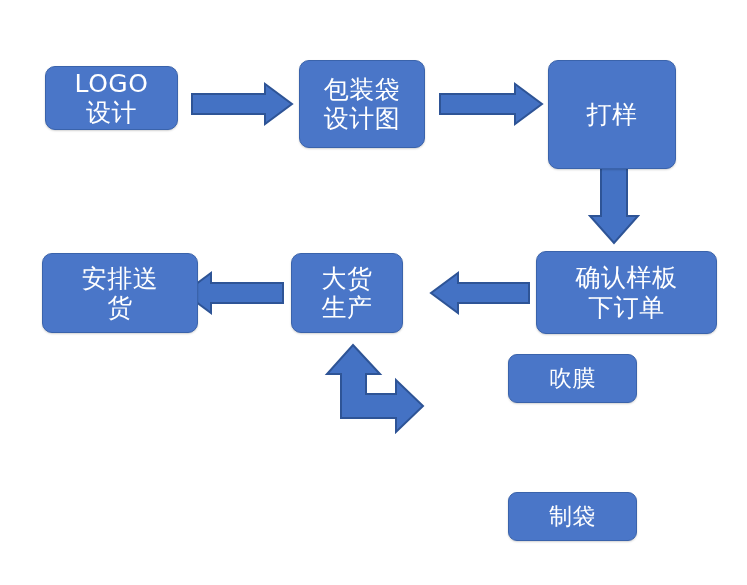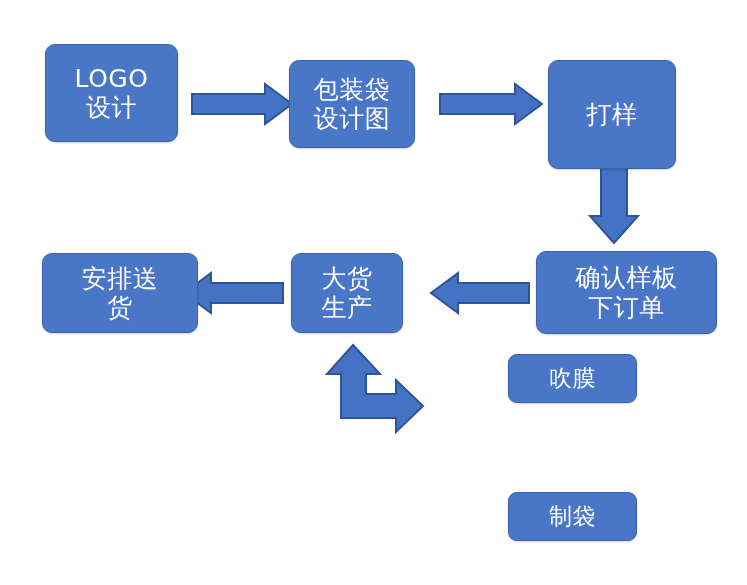--- a/index.html
+++ b/index.html
@@ -39,22 +39,22 @@
     box-shadow: 0 1px 2px rgba(0,0,0,0.18);
     user-select: none;
   }
 
   .node .txt {
     white-space: pre-line;
     display: block;
   }
 
   
-  .n-logo      { left: 45px;  top: 44px;  width: 133px; height: 98px; font-size: 25px; }
-  .n-bagdesign { left: 289px; top: 60px;  width: 126px; height: 88px; font-size: 25px; }
+  .n-logo      { left: 45px;  top: 66px;  width: 133px; height: 64px; font-size: 25px; }
+  .n-bagdesign { left: 299px; top: 60px;  width: 126px; height: 88px; font-size: 25px; }
   .n-proof     { left: 548px; top: 60px;  width: 128px; height: 109px; font-size: 25px; }
 
   
   .n-deliver   { left: 42px;  top: 253px; width: 156px; height: 80px; font-size: 25px; }
   .n-massprod  { left: 291px; top: 253px; width: 112px; height: 80px; font-size: 25px; }
   .n-confirm   { left: 536px; top: 251px; width: 181px; height: 83px; font-size: 25px; }
 
   
   .n-sub       { width: 129px; height: 49px; left: 468px; font-size: 23px; border-radius: 9px; margin-left: 40px; }
   .n-blow      { top: 354px; }

